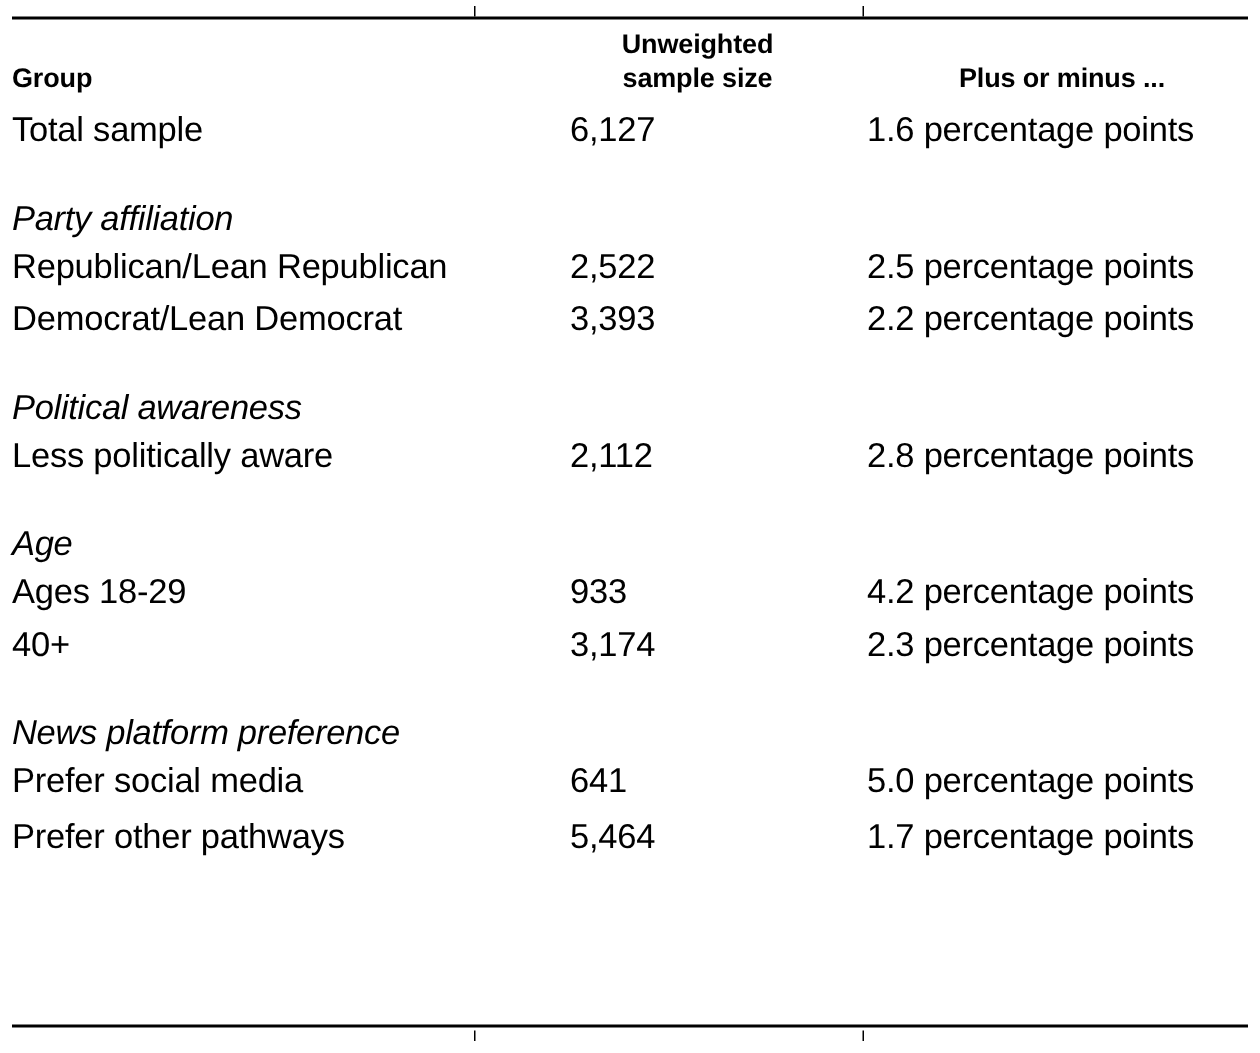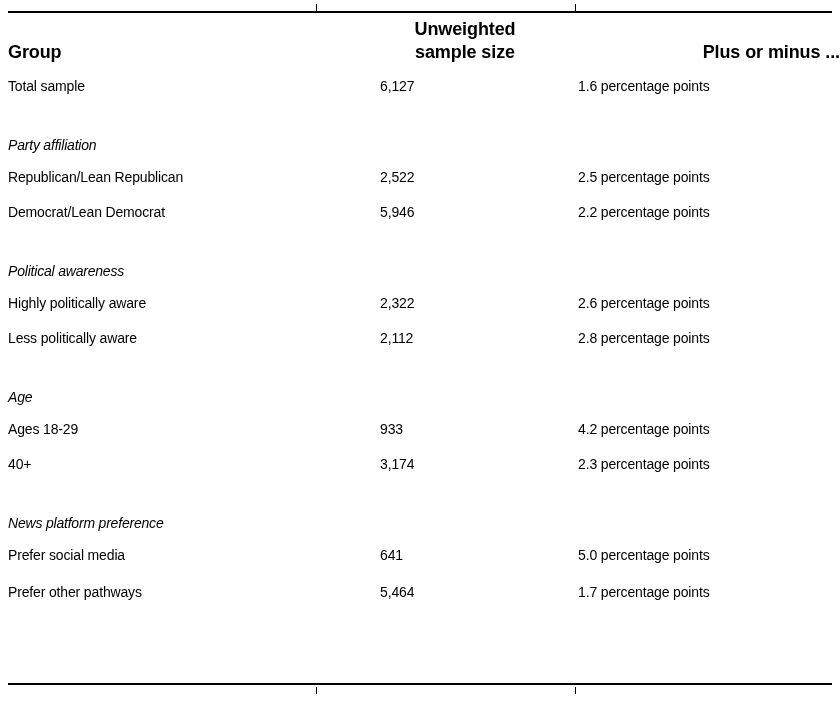--- a/index.html
+++ b/index.html
@@ -71,29 +71,29 @@
     text-align: left;
     padding-left: 8px;
     padding-bottom: 5px;
   }
   th.h-n {
     text-align: center;
     padding-bottom: 5px;
     padding-right: 10px;
   }
   th.h-moe {
-    text-align: right;
+    text-align: center;
     padding-bottom: 5px;
     padding-left: 16px;
   }
   th.h-n .hline { display: block; }
 
   tbody td {
     padding: 0;
-    font-size: 14px;
+    font-size: 23px;
     line-height: 22px;
     vertical-align: middle;
     letter-spacing: -0.15px;
   }
 
   tr.data-row td { height: 35px; }
   tr.data-row td.cell-group {
     text-align: left;
     padding-left: 8px;
   }
@@ -161,32 +161,27 @@
           <td class="cell-n"></td>
           <td class="cell-moe"></td>
         </tr>
         <tr class="data-row">
           <td class="cell-group">Republican/Lean Republican</td>
           <td class="cell-n">2,522</td>
           <td class="cell-moe">2.5 percentage points</td>
         </tr>
         <tr class="data-row">
           <td class="cell-group">Democrat/Lean Democrat</td>
-          <td class="cell-n">5,946</td>
+          <td class="cell-n">3,393</td>
           <td class="cell-moe">2.2 percentage points</td>
         </tr>
         <tr class="section-row">
           <td class="cell-group">Political awareness</td>
           <td class="cell-n"></td>
           <td class="cell-moe"></td>
-        </tr>
-        <tr class="data-row">
-          <td class="cell-group">Highly politically aware</td>
-          <td class="cell-n">2,322</td>
-          <td class="cell-moe">2.6 percentage points</td>
         </tr>
         <tr class="data-row">
           <td class="cell-group">Less politically aware</td>
           <td class="cell-n">2,112</td>
           <td class="cell-moe">2.8 percentage points</td>
         </tr>
         <tr class="section-row">
           <td class="cell-group">Age</td>
           <td class="cell-n"></td>
           <td class="cell-moe"></td>

